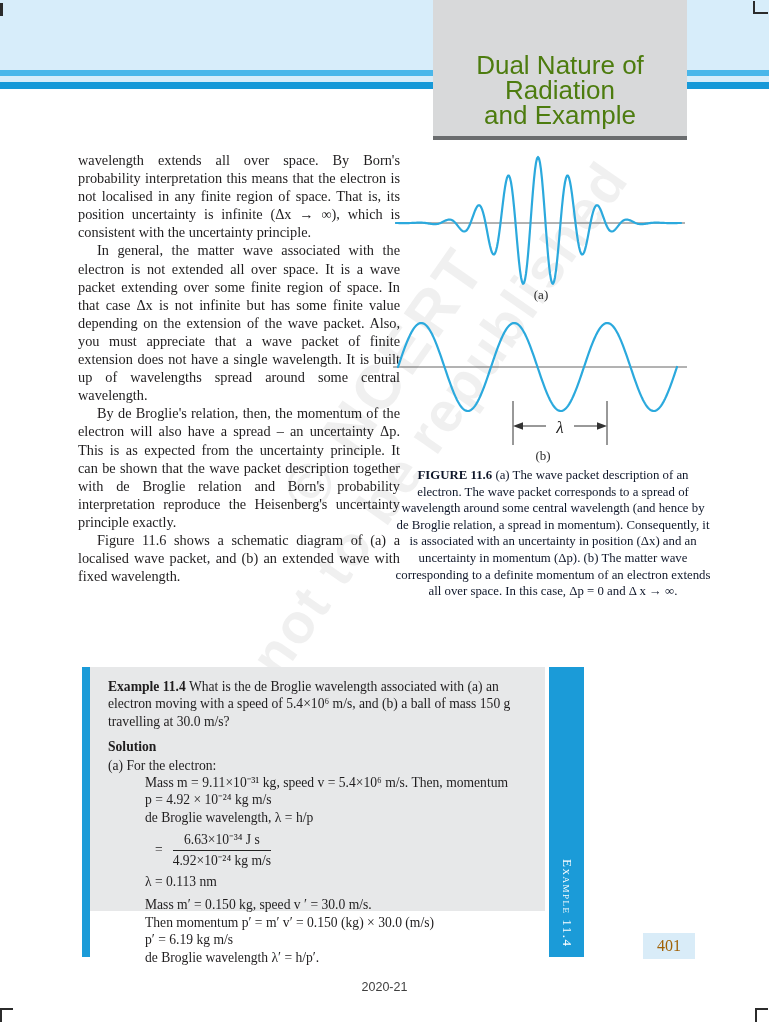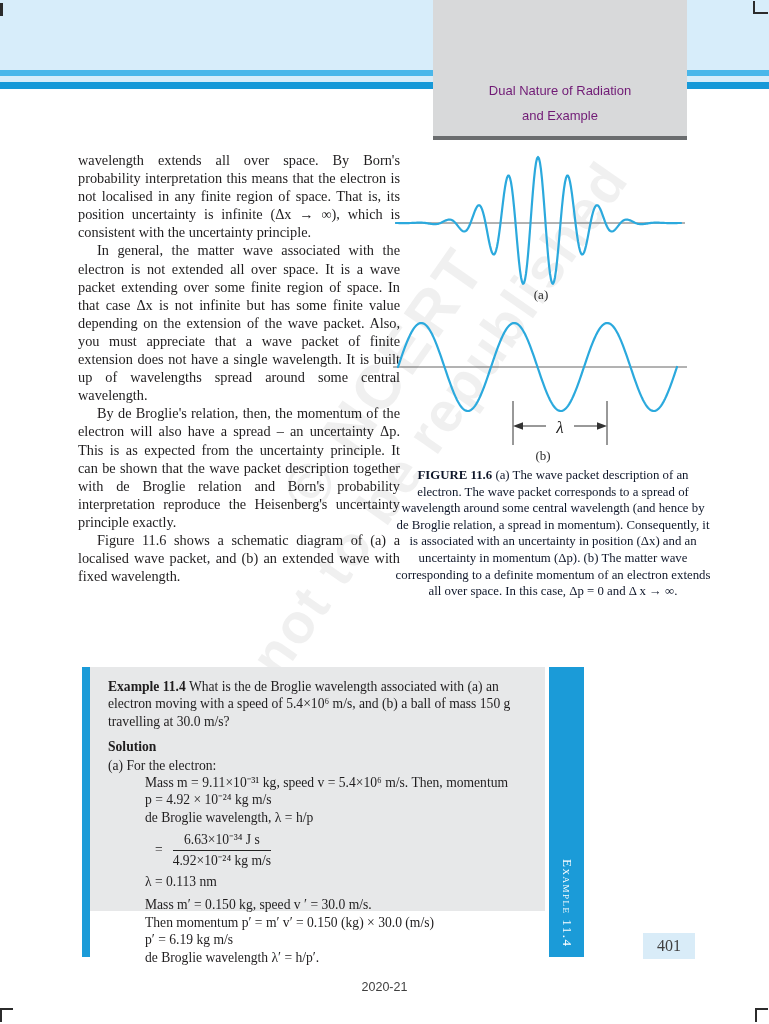--- a/index.html
+++ b/index.html
@@ -7,22 +7,22 @@
         font-family:"Liberation Serif",serif;color:#1f1d1e;}
 
   
   .band{position:absolute;left:0;top:0;width:769px;height:70px;background:#d7edfa;}
   .band-line-mid{position:absolute;left:0;top:70px;width:769px;height:6px;background:#4ab7ea;}
   .band-gap{position:absolute;left:0;top:76px;width:769px;height:6px;background:#d7edfa;}
   .band-line-strong{position:absolute;left:0;top:82px;width:769px;height:7px;background:#1699d8;}
   .title-box{position:absolute;left:433px;top:0;width:254px;height:140px;background:#d8d9da;
              border-bottom:4px solid #6a6c6e;display:flex;flex-direction:column;justify-content:flex-end;
              align-items:center;padding-bottom:8px;box-sizing:border-box;}
-  .title-box span{font-family:"Liberation Sans",sans-serif;font-size:13px;line-height:25px;
-                  color:#701a75;text-align:center;display:block;}
+  .title-box span{font-family:"Liberation Sans",sans-serif;font-size:26px;line-height:25px;
+                  color:#4d7c0f;text-align:center;display:block;}
   .crop-mark{position:absolute;}
   .crop-tl{left:0;top:3px;width:3px;height:13px;background:#2b2b2b;}
   .crop-tr{right:1px;top:1px;width:13px;height:11px;border-left:2px solid #2b2b2b;border-bottom:2px solid #2b2b2b;}
   .crop-bl{left:0;bottom:2px;width:11px;height:12px;border-right:2px solid #2b2b2b;border-top:2px solid #2b2b2b;border-right:none;border-left:2px solid #2b2b2b;}
   .crop-br{right:1px;bottom:2px;width:11px;height:12px;border-left:2px solid #2b2b2b;border-top:2px solid #2b2b2b;}
 
   
   .watermark{position:absolute;left:90px;top:330px;width:640px;text-align:center;
              transform:rotate(-55deg);transform-origin:50% 50%;pointer-events:none;
              font-family:"Liberation Sans",sans-serif;font-weight:bold;
@@ -63,21 +63,21 @@
   .frac .num{border-bottom:1.2px solid #222;padding:0 8px 1px 8px;}
   .frac .den{padding-top:1px;}
   .result-line{margin:2px 0 6px 37px;}
 
   .example-right-bar{position:absolute;left:549px;top:667px;width:35px;height:290px;background:#1b9bd8;
                      display:flex;justify-content:center;align-items:flex-end;box-sizing:border-box;padding-bottom:10px;}
   .example-right-bar span{writing-mode:vertical-rl;color:#ffffff;font-variant:small-caps;
                           font-size:13px;letter-spacing:1.5px;font-family:"Liberation Serif",serif;}
 
   .page-number{position:absolute;left:643px;top:933px;width:52px;height:26px;background:#d9ecf8;
-               display:flex;align-items:center;justify-content:center;font-size:16px;color:#404040;}
+               display:flex;align-items:center;justify-content:center;font-size:16px;color:#a16207;}
   .footer{position:absolute;left:0;top:980px;width:769px;text-align:center;
           font-family:"Liberation Sans",sans-serif;font-size:12.5px;color:#3f3f3f;}
 </style>
 </head>
 <body>
 
 <div class="page">
 
   <div class="band"></div>
   <div class="band-line-mid"></div>

